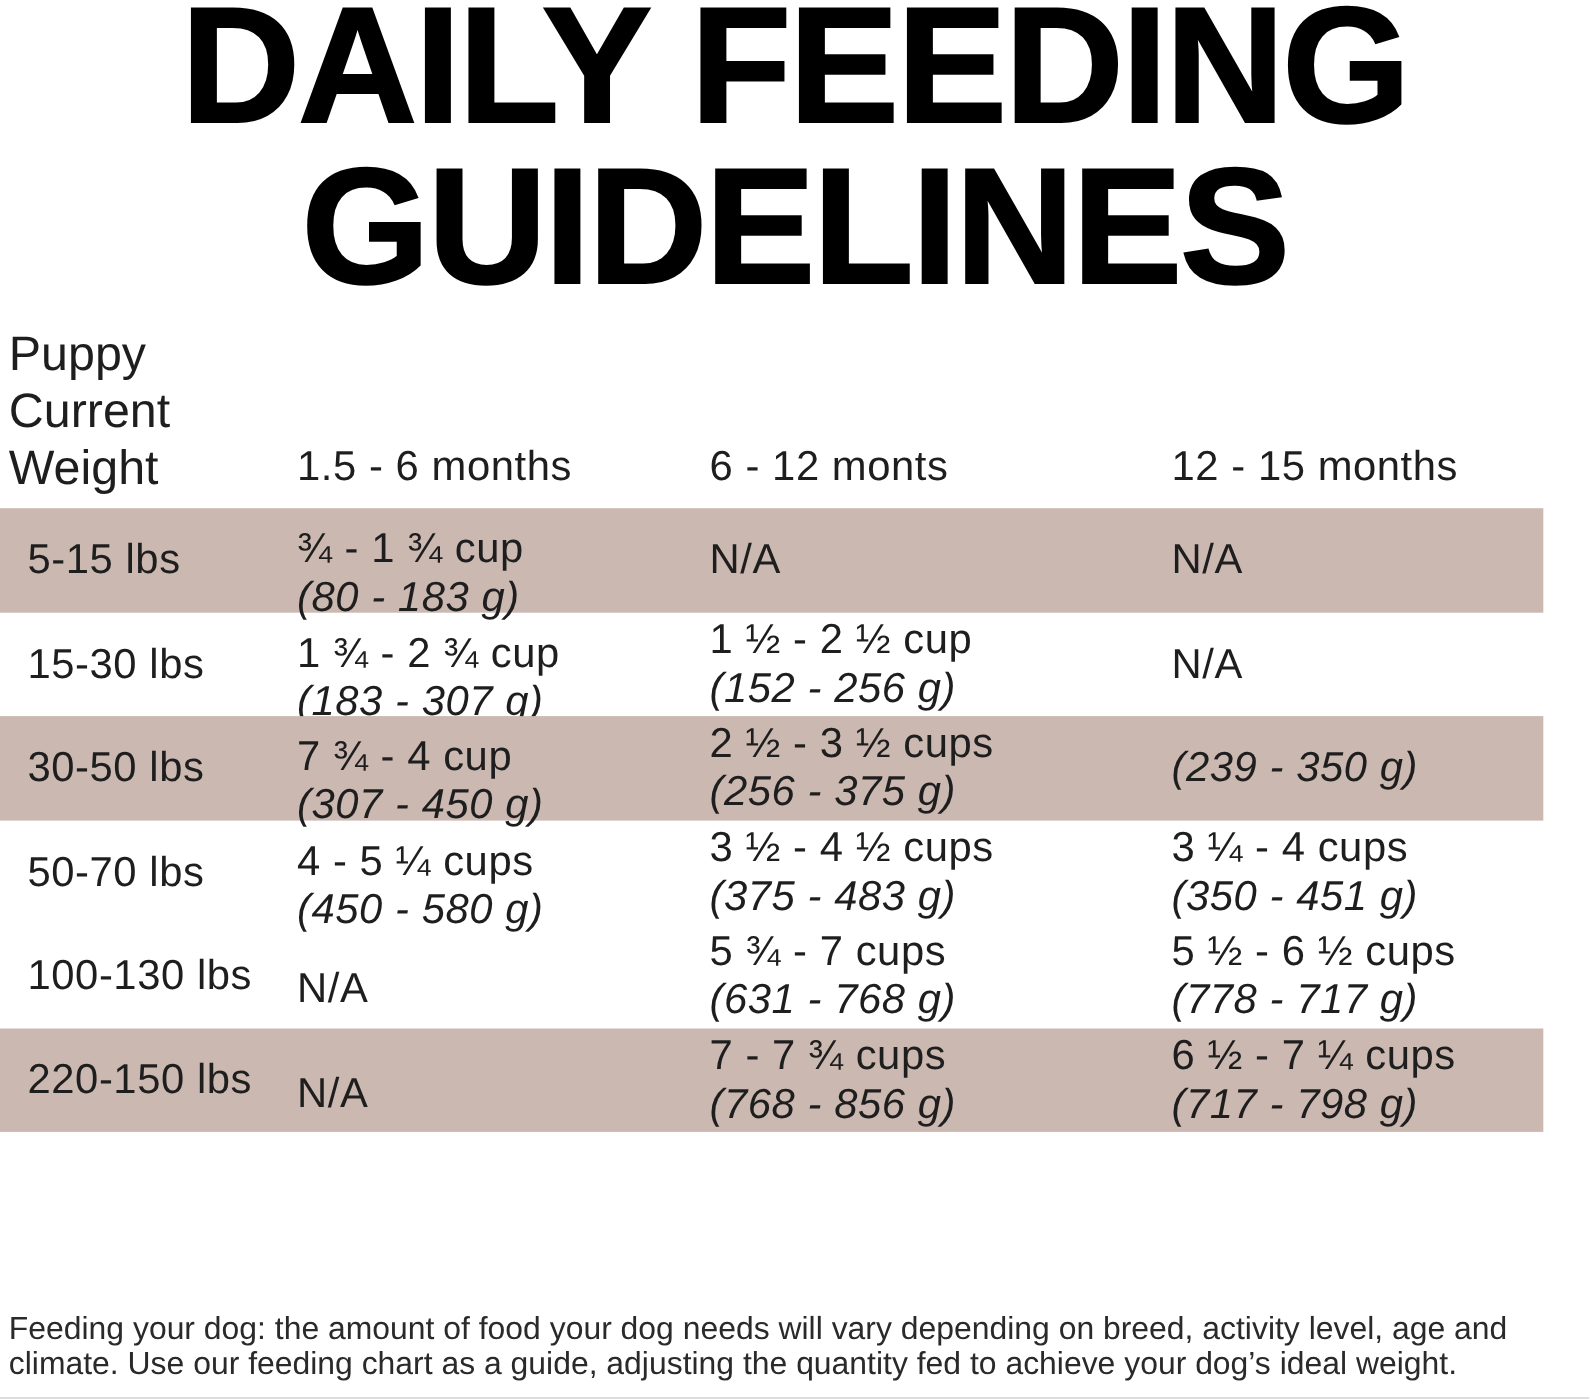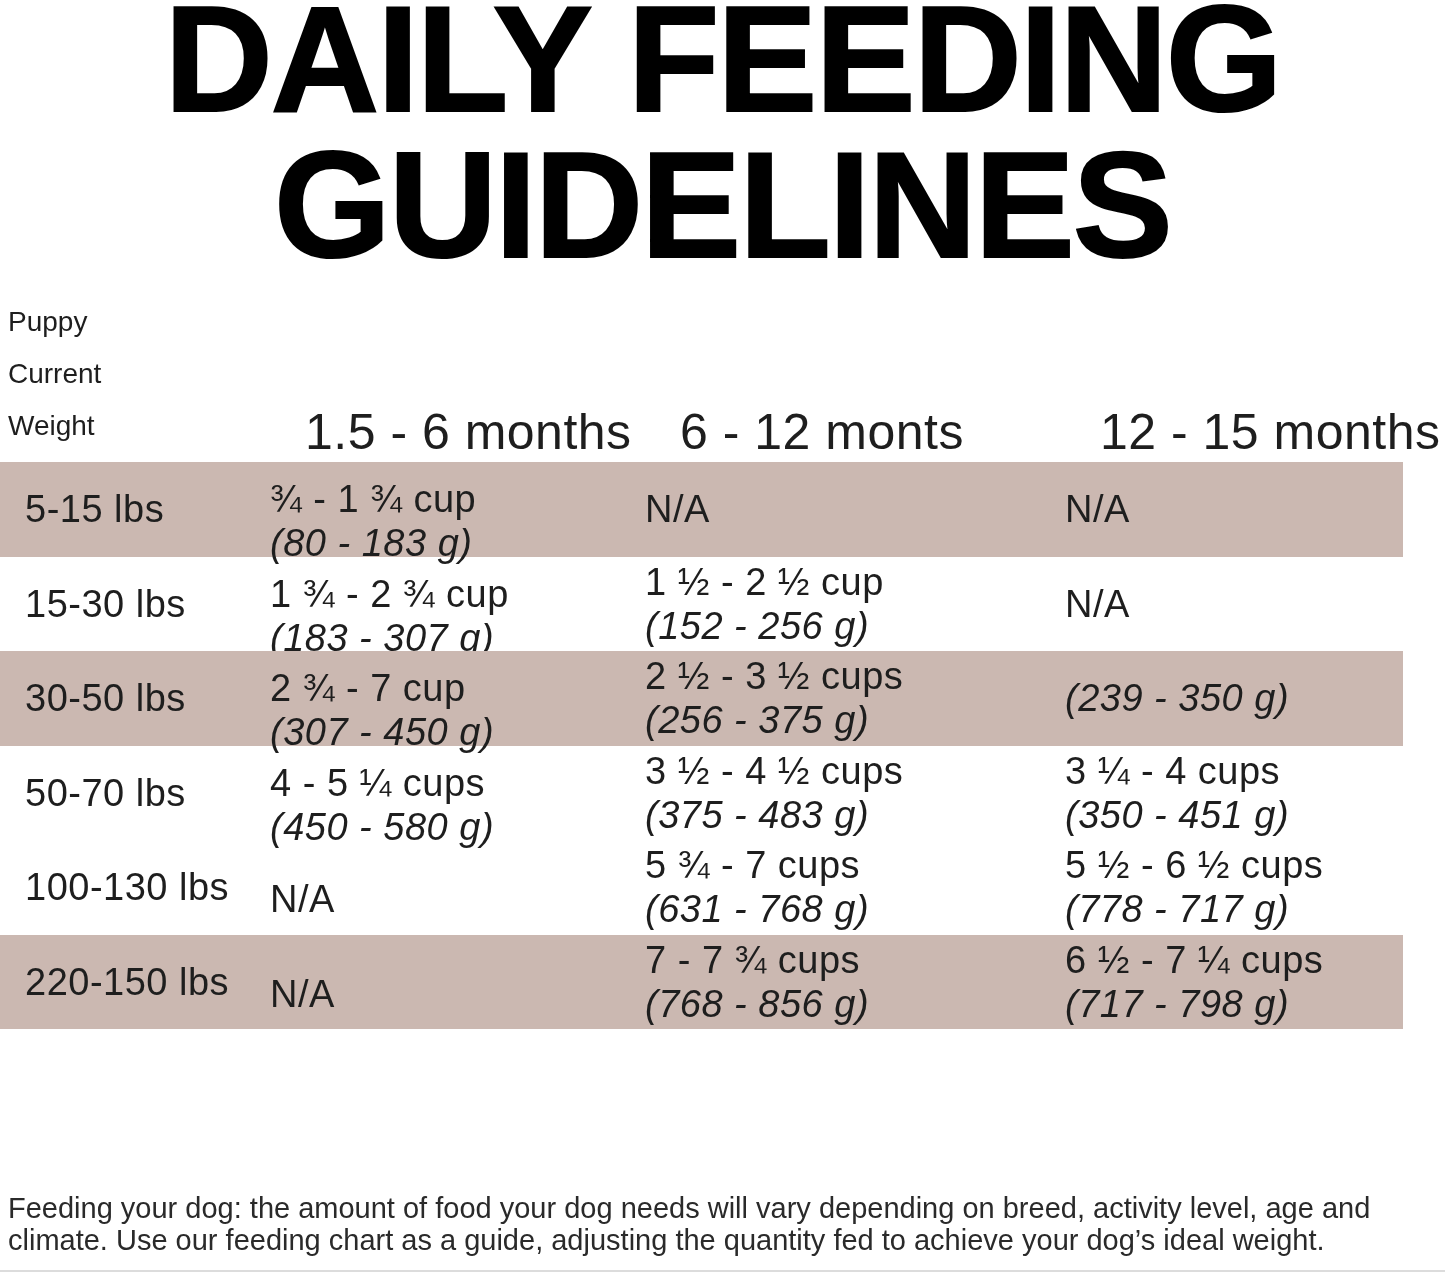--- a/index.html
+++ b/index.html
@@ -13,23 +13,23 @@
   .title {
     position:absolute; top:-14px; left:0; width:1445px; margin:0;
     text-align:center; color:#000;
     font-size:150px; line-height:146px; font-weight:900; letter-spacing:-2px;
     -webkit-text-stroke:2px #000;
   }
   .title-line { display:block; }
 
   .weight-header {
     position:absolute; top:296px; left:8px;
-    font-size:28px; line-height:52px; white-space:pre-line;
+    font-size:44px; line-height:52px; white-space:pre-line;
   }
-  .col-header { position:absolute; top:403px; font-size:50px; letter-spacing:.5px;margin-left:35px; }
+  .col-header { position:absolute; top:403px; font-size:38px; letter-spacing:.5px; }
   .ch1 { left:270px; }
   .ch2 { left:645px; }
   .ch3 { left:1065px; }
 
   .tbody { position:absolute; top:462px; left:0; width:1403px; }
   .row { position:relative; height:94.5px; }
   .row.shaded { background:#cbb8b1; }
 
   .cell {
     position:absolute; top:50%; transform:translateY(-50%);
@@ -99,21 +99,21 @@
       </div>
       <div class="cell c3">
         <div class="amount">N/A</div>
         <div class="grams"></div>
       </div>
     </div>
 
     <div class="row shaded">
       <div class="cell weight">30-50 lbs</div>
       <div class="cell c1">
-        <div class="amount">2 ¾ - 7 cup</div>
+        <div class="amount">7 ¾ - 4 cup</div>
         <div class="grams">(307 - 450 g)</div>
       </div>
       <div class="cell c2">
         <div class="amount">2 ½ - 3 ½ cups</div>
         <div class="grams">(256 - 375 g)</div>
       </div>
       <div class="cell c3">
         <div class="grams">(239 - 350 g)</div>
       </div>
     </div>

